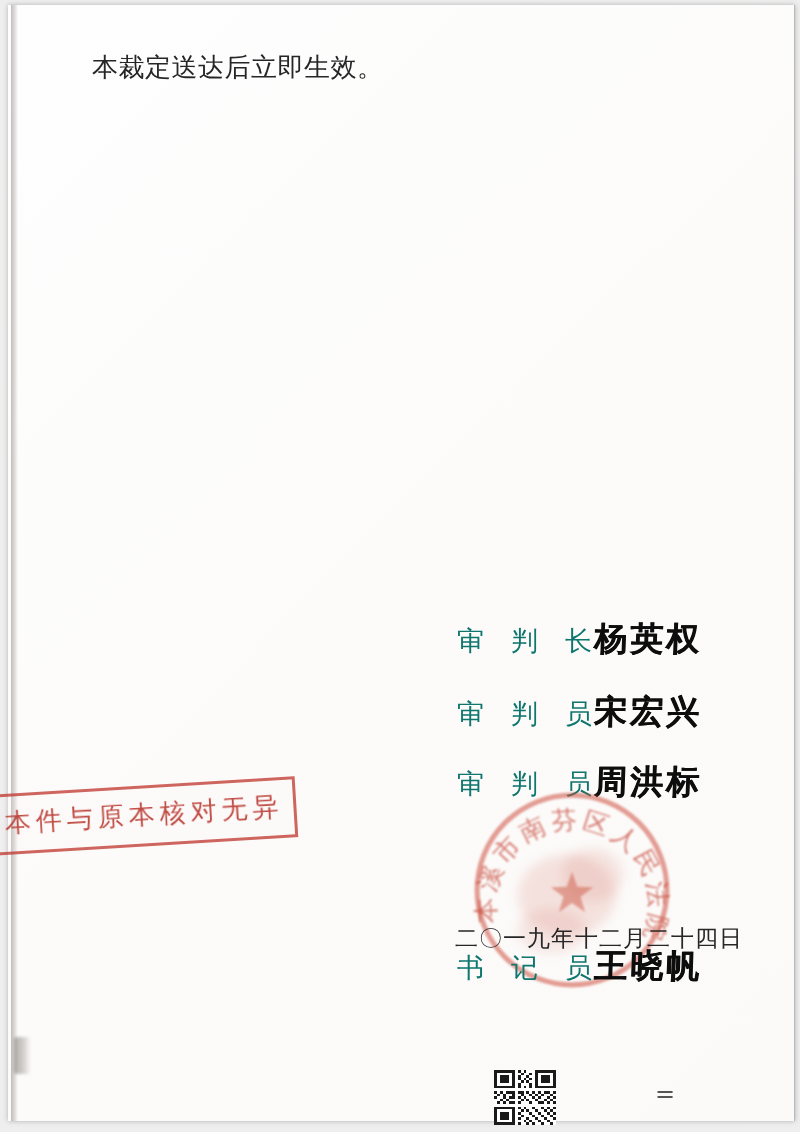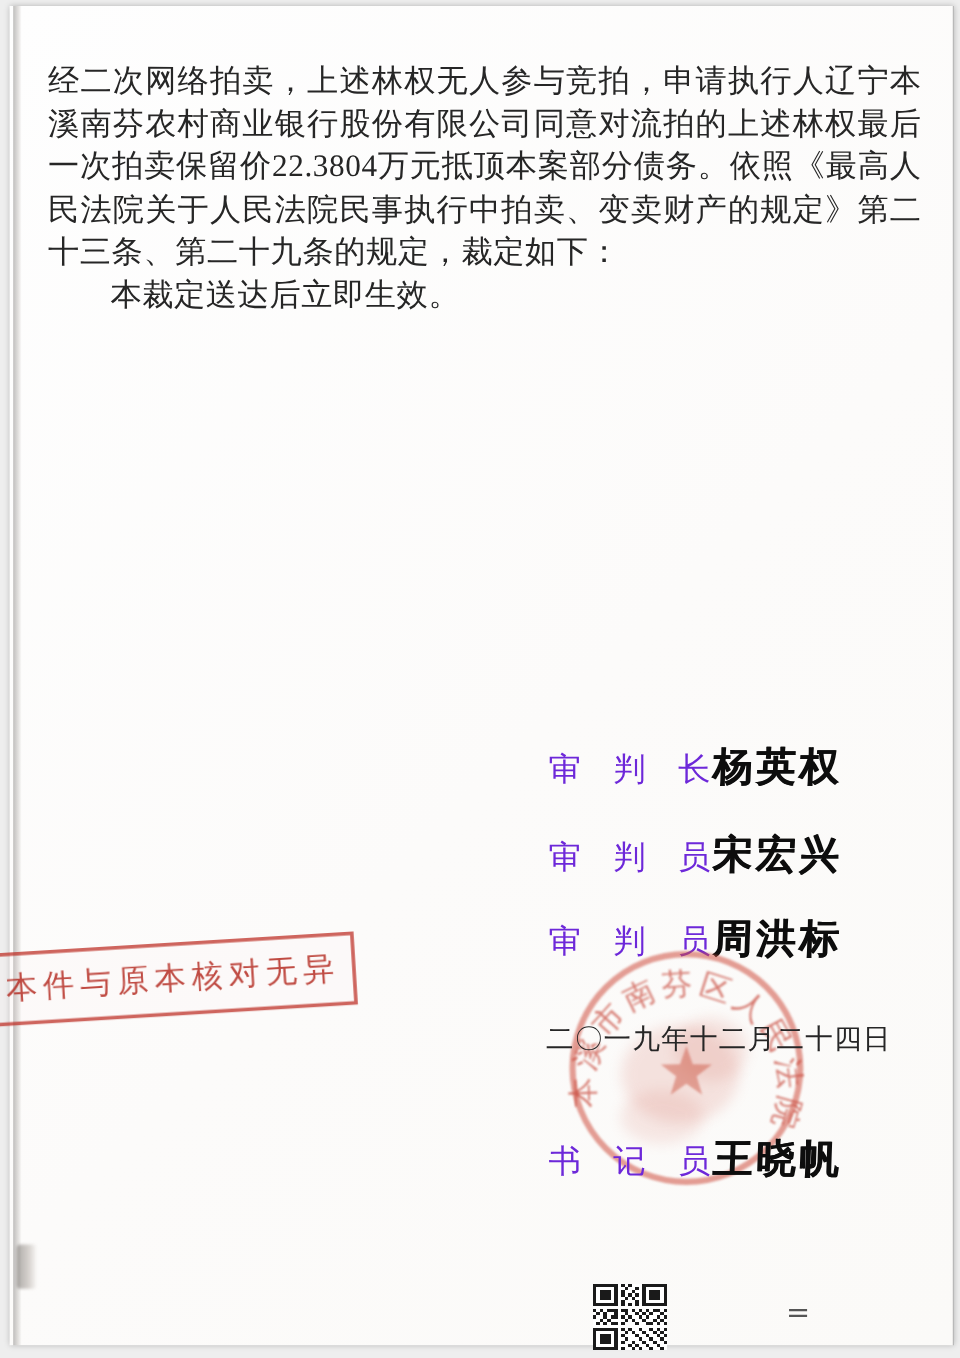--- a/index.html
+++ b/index.html
@@ -21,28 +21,28 @@
   }
   .content{position:absolute;left:0;top:0;width:800px;height:1132px;}
   .body-text{
     position:absolute;left:40px;top:50px;width:728px;
     font-size:26px;line-height:35.6px;color:#262626;
     text-align:justify;letter-spacing:.5px;
   }
   .par{margin:0;text-indent:2em;}
   .par.no-indent{text-indent:0;}
   .sigline{position:absolute;left:457px;white-space:nowrap;color:#1b1b1b;}
-  .role{font-size:27px;color:#6d28d9;}
+  .role{font-size:27px;color:#0f766e;}
   .signame{
     font-size:33px;font-weight:900;color:#0d0d0d;margin-left:2px;
     letter-spacing:3px;transform:skewX(-2deg);display:inline-block;
     text-shadow:.6px 0 0 #0d0d0d;
   }
   .dateline{
-    position:absolute;left:455px;top:850px;font-size:23px;color:#262626;
+    position:absolute;left:455px;top:923px;font-size:23px;color:#262626;
     letter-spacing:1px;white-space:nowrap;
   }
   .verify-stamp{
     position:absolute;left:-12px;top:795px;
     transform:rotate(-3.5deg);transform-origin:left center;
     border:3px solid rgba(186,38,28,.7);
     padding:9px 10px 11px 14px;
     color:rgba(178,36,27,.82);
     font-size:26px;letter-spacing:5px;white-space:nowrap;
     filter:blur(.3px);
@@ -65,21 +65,20 @@
 </style>
 </head>
 <body>
 
 <div class="paper"></div>
 <div class="edge-left"></div>
 
 <main class="content">
 
   <section class="body-text">
-    <p class="par no-indent">经二次网络拍卖，上述林权无人参与竞拍，申请执行人辽宁本溪南芬农村商业银行股份有限公司同意对流拍的上述林权最后一次拍卖保留价22.3804万元抵顶本案部分债务。依照《最高人民法院关于人民法院民事执行中拍卖、变卖财产的规定》第二十三条、第二十九条的规定，裁定如下：</p>
     <p class="par">本裁定送达后立即生效。</p>
   </section>
 
   <div class="sigline" style="top:617px;">
     <span class="role">审　判　长</span><span class="signame">杨英权</span>
   </div>
   <div class="sigline" style="top:690px;">
     <span class="role">审　判　员</span><span class="signame">宋宏兴</span>
   </div>
   <div class="sigline" style="top:760px;">

